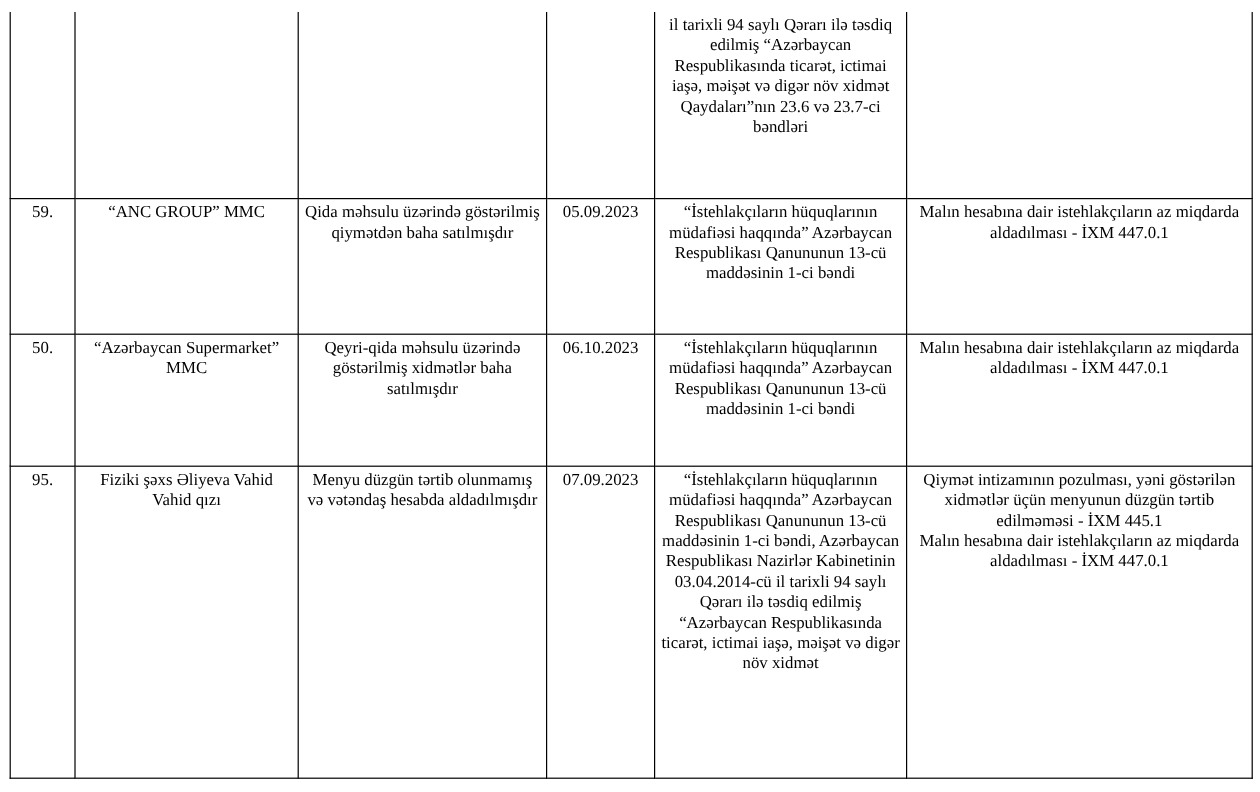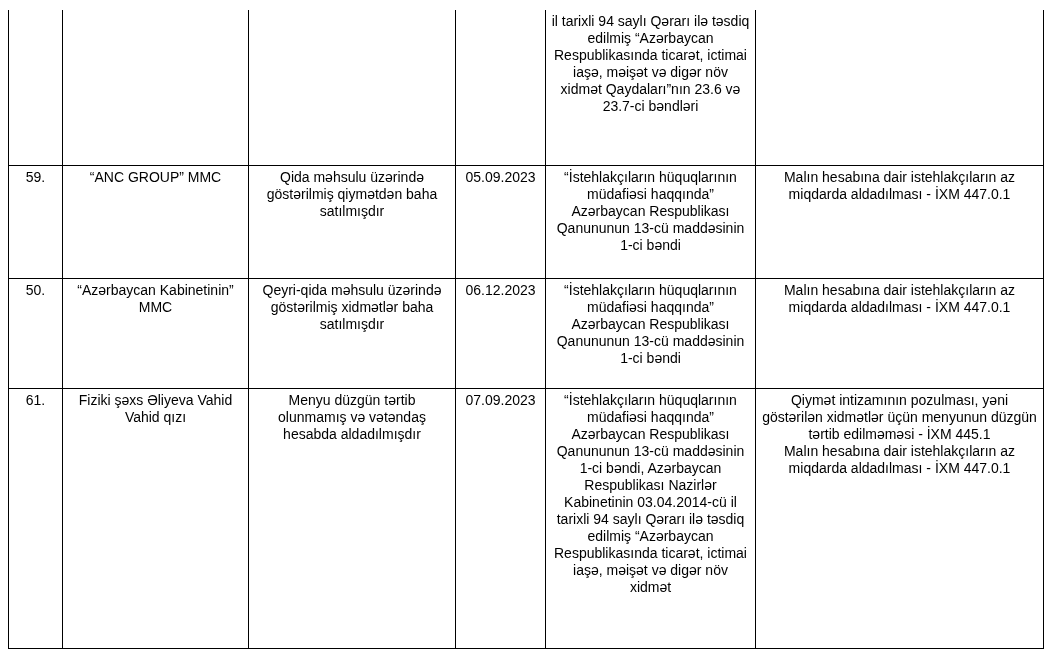--- a/index.html
+++ b/index.html
@@ -26,20 +26,21 @@
     table-layout: fixed;
   }
   table.doc-table td {
     border: 1px solid #000000;
     vertical-align: top;
     text-align: center;
     padding: 3px 5px;
     white-space: pre-line;
     overflow: hidden;
     word-wrap: break-word;
+    font-family: Liberation Serif, serif;
   }
   
   tr.r-cont td { border-top: none; }
   tr.r-cont  { height: 155px; }
   tr.r-59    { height: 113px; }
   tr.r-60    { height: 110px; }
   tr.r-61    { height: 260px; }
   td.c-date  { vertical-align: middle; margin-top: 20px; }
   col.w-no   { width: 54px; }
   col.w-name { width: 186px; }
@@ -72,28 +73,28 @@
     <tr class="r-59">
       <td class="c-no">59.</td>
       <td class="c-name">“ANC GROUP” MMC</td>
       <td class="c-viol">Qida məhsulu üzərində göstərilmiş qiymətdən baha satılmışdır</td>
       <td class="c-date">05.09.2023</td>
       <td class="c-legal">“İstehlakçıların hüquqlarının müdafiəsi haqqında” Azərbaycan Respublikası Qanununun 13-cü maddəsinin 1-ci bəndi</td>
       <td class="c-sanc">Malın hesabına dair istehlakçıların az miqdarda aldadılması - İXM 447.0.1</td>
     </tr>
     <tr class="r-60">
       <td class="c-no">50.</td>
-      <td class="c-name">“Azərbaycan Kabinetinin” MMC</td>
+      <td class="c-name">“Azərbaycan Supermarket” MMC</td>
       <td class="c-viol">Qeyri-qida məhsulu üzərində göstərilmiş xidmətlər baha satılmışdır</td>
-      <td class="c-date">06.12.2023</td>
+      <td class="c-date">06.10.2023</td>
       <td class="c-legal">“İstehlakçıların hüquqlarının müdafiəsi haqqında” Azərbaycan Respublikası Qanununun 13-cü maddəsinin 1-ci bəndi</td>
       <td class="c-sanc">Malın hesabına dair istehlakçıların az miqdarda aldadılması - İXM 447.0.1</td>
     </tr>
     <tr class="r-61">
-      <td class="c-no">61.</td>
+      <td class="c-no">95.</td>
       <td class="c-name">Fiziki şəxs Əliyeva Vahid Vahid qızı</td>
       <td class="c-viol">Menyu düzgün tərtib olunmamış və vətəndaş hesabda aldadılmışdır</td>
       <td class="c-date">07.09.2023</td>
       <td class="c-legal">“İstehlakçıların hüquqlarının müdafiəsi haqqında” Azərbaycan Respublikası Qanununun 13-cü maddəsinin 1-ci bəndi, Azərbaycan Respublikası Nazirlər Kabinetinin 03.04.2014-cü il tarixli 94 saylı Qərarı ilə təsdiq edilmiş “Azərbaycan Respublikasında ticarət, ictimai iaşə, məişət və digər növ xidmət</td>
       <td class="c-sanc">Qiymət intizamının pozulması, yəni göstərilən xidmətlər üçün menyunun düzgün tərtib edilməməsi - İXM 445.1
 Malın hesabına dair istehlakçıların az miqdarda aldadılması - İXM 447.0.1</td>
     </tr>
   </tbody>
 </table>
 

